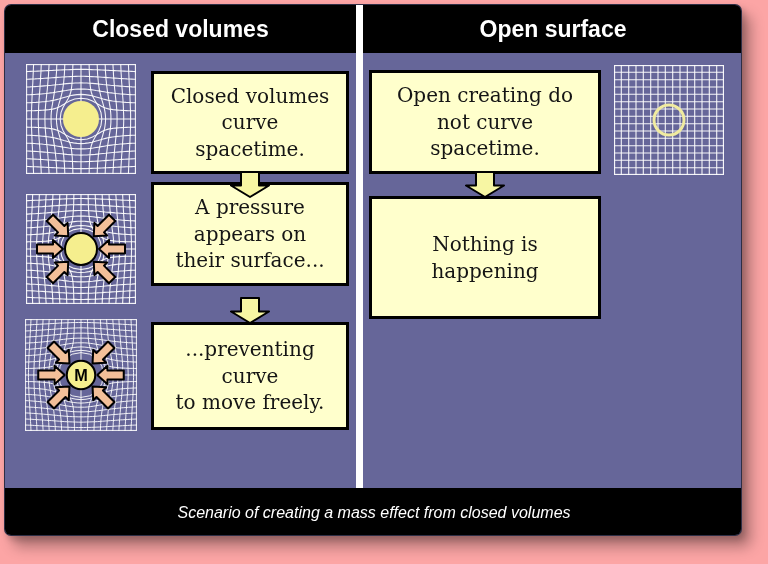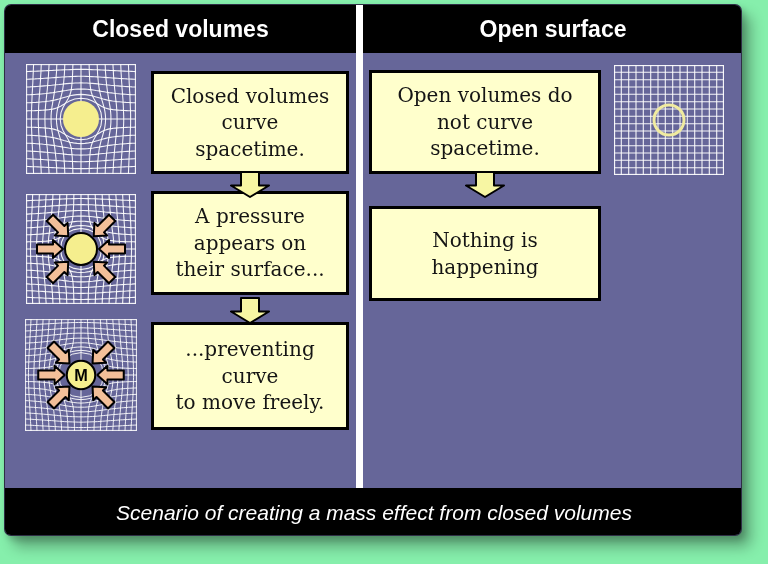--- a/index.html
+++ b/index.html
@@ -1,28 +1,28 @@
 <!DOCTYPE html>
 <html><head>
 <meta charset="utf-8">
 <style>
   html,body{margin:0;padding:0;background:#ffffff;}
-  .stage{position:relative;width:768px;height:564px;background:#86efac;overflow:hidden;
+  .stage{position:relative;width:768px;height:564px;background:#fca5a5;overflow:hidden;
          font-family:"Liberation Sans",sans-serif;}
   .panel{position:absolute;left:4px;top:4px;width:738px;height:532px;background:#666699;
          border-radius:7px;overflow:hidden;border:1px solid rgba(0,0,0,.55);
          box-shadow:9px 11px 14px rgba(0,0,0,.30),3px 4px 6px rgba(0,0,0,.18);
          box-sizing:border-box;}
   .hdr{position:absolute;top:0;height:48px;background:#000;color:#fff;
        font-weight:bold;font-size:23px;line-height:48px;text-align:center;}
   .hdr-left{left:0;width:351px;}
   .hdr-right{left:358px;width:380px;}
   .divider{position:absolute;left:351px;top:0;width:7px;height:483px;background:#fff;}
   .caption-bar{position:absolute;left:0;top:483px;width:738px;height:49px;background:#000;}
-  .caption{color:#fff;font-style:italic;font-size:21px;line-height:49px;text-align:center;
+  .caption{color:#fff;font-style:italic;font-size:16px;line-height:49px;text-align:center;
            width:100%;}
   .box{position:absolute;background:#FFFFCC;border:3px solid #000;box-sizing:border-box;
        display:flex;align-items:center;justify-content:center;text-align:center;z-index:1;}
   .box-text{font-family:"DejaVu Serif","Liberation Serif",serif;font-size:20px;line-height:1.32;
             color:#151515;white-space:pre-line;}
   .grid{position:absolute;}
   .grid svg{display:block;width:100%;height:100%;}
   .flow-arrow{position:absolute;z-index:2;}
   .flow-arrow polygon{stroke:#000;stroke-width:2;stroke-linejoin:round;}
 </style>
@@ -195,44 +195,44 @@
             <text x="55" y="55" text-anchor="middle" dominant-baseline="central" font-family="&quot;Liberation Sans&quot;,sans-serif" font-weight="bold" font-size="16" fill="#000">M</text>
           </g>
         </svg>
       </div>
 
     <div class="box" style="left:146px;top:66px;width:198px;height:103px">
       <div class="box-text">Closed volumes
 curve
 spacetime.</div>
     </div>
-    <div class="box" style="left:146px;top:186px;width:198px;height:104px">
+    <div class="box" style="left:146px;top:177px;width:198px;height:104px">
       <div class="box-text">A pressure
 appears on
 their surface...</div>
     </div>
     <div class="box" style="left:146px;top:317px;width:198px;height:108px">
       <div class="box-text">...preventing
 curve
 to move freely.</div>
     </div>
 
     <svg class="flow-arrow" style="left:223px;top:166px" width="44" height="27" viewBox="0 0 44 28" preserveAspectRatio="none">
       <polygon points="13,1 31,1 31,15 41,15 22,27 3,15 13,15" fill="#F7F6A3"></polygon>
     </svg>
     <svg class="flow-arrow" style="left:223px;top:292px" width="44" height="27" viewBox="0 0 44 28" preserveAspectRatio="none">
       <polygon points="13,1 31,1 31,15 41,15 22,27 3,15 13,15" fill="#F7F6A3"></polygon>
     </svg>
 
     <div class="box" style="left:364px;top:65px;width:232px;height:104px">
-      <div class="box-text">Open volumes do
+      <div class="box-text">Open creating do
 not curve
 spacetime.</div>
     </div>
-    <div class="box" style="left:364px;top:201px;width:232px;height:95px">
+    <div class="box" style="left:364px;top:191px;width:232px;height:123px">
       <div class="box-text">Nothing is
 happening</div>
     </div>
 
     <svg class="flow-arrow" style="left:458px;top:166px" width="44" height="27" viewBox="0 0 44 28" preserveAspectRatio="none">
       <polygon points="13,1 31,1 31,15 41,15 22,27 3,15 13,15" fill="#F7F6A3"></polygon>
     </svg>
 
     <div class="grid" style="left:609px;top:60px;width:110px;height:110px">
         <svg viewBox="0 0 110 110">

